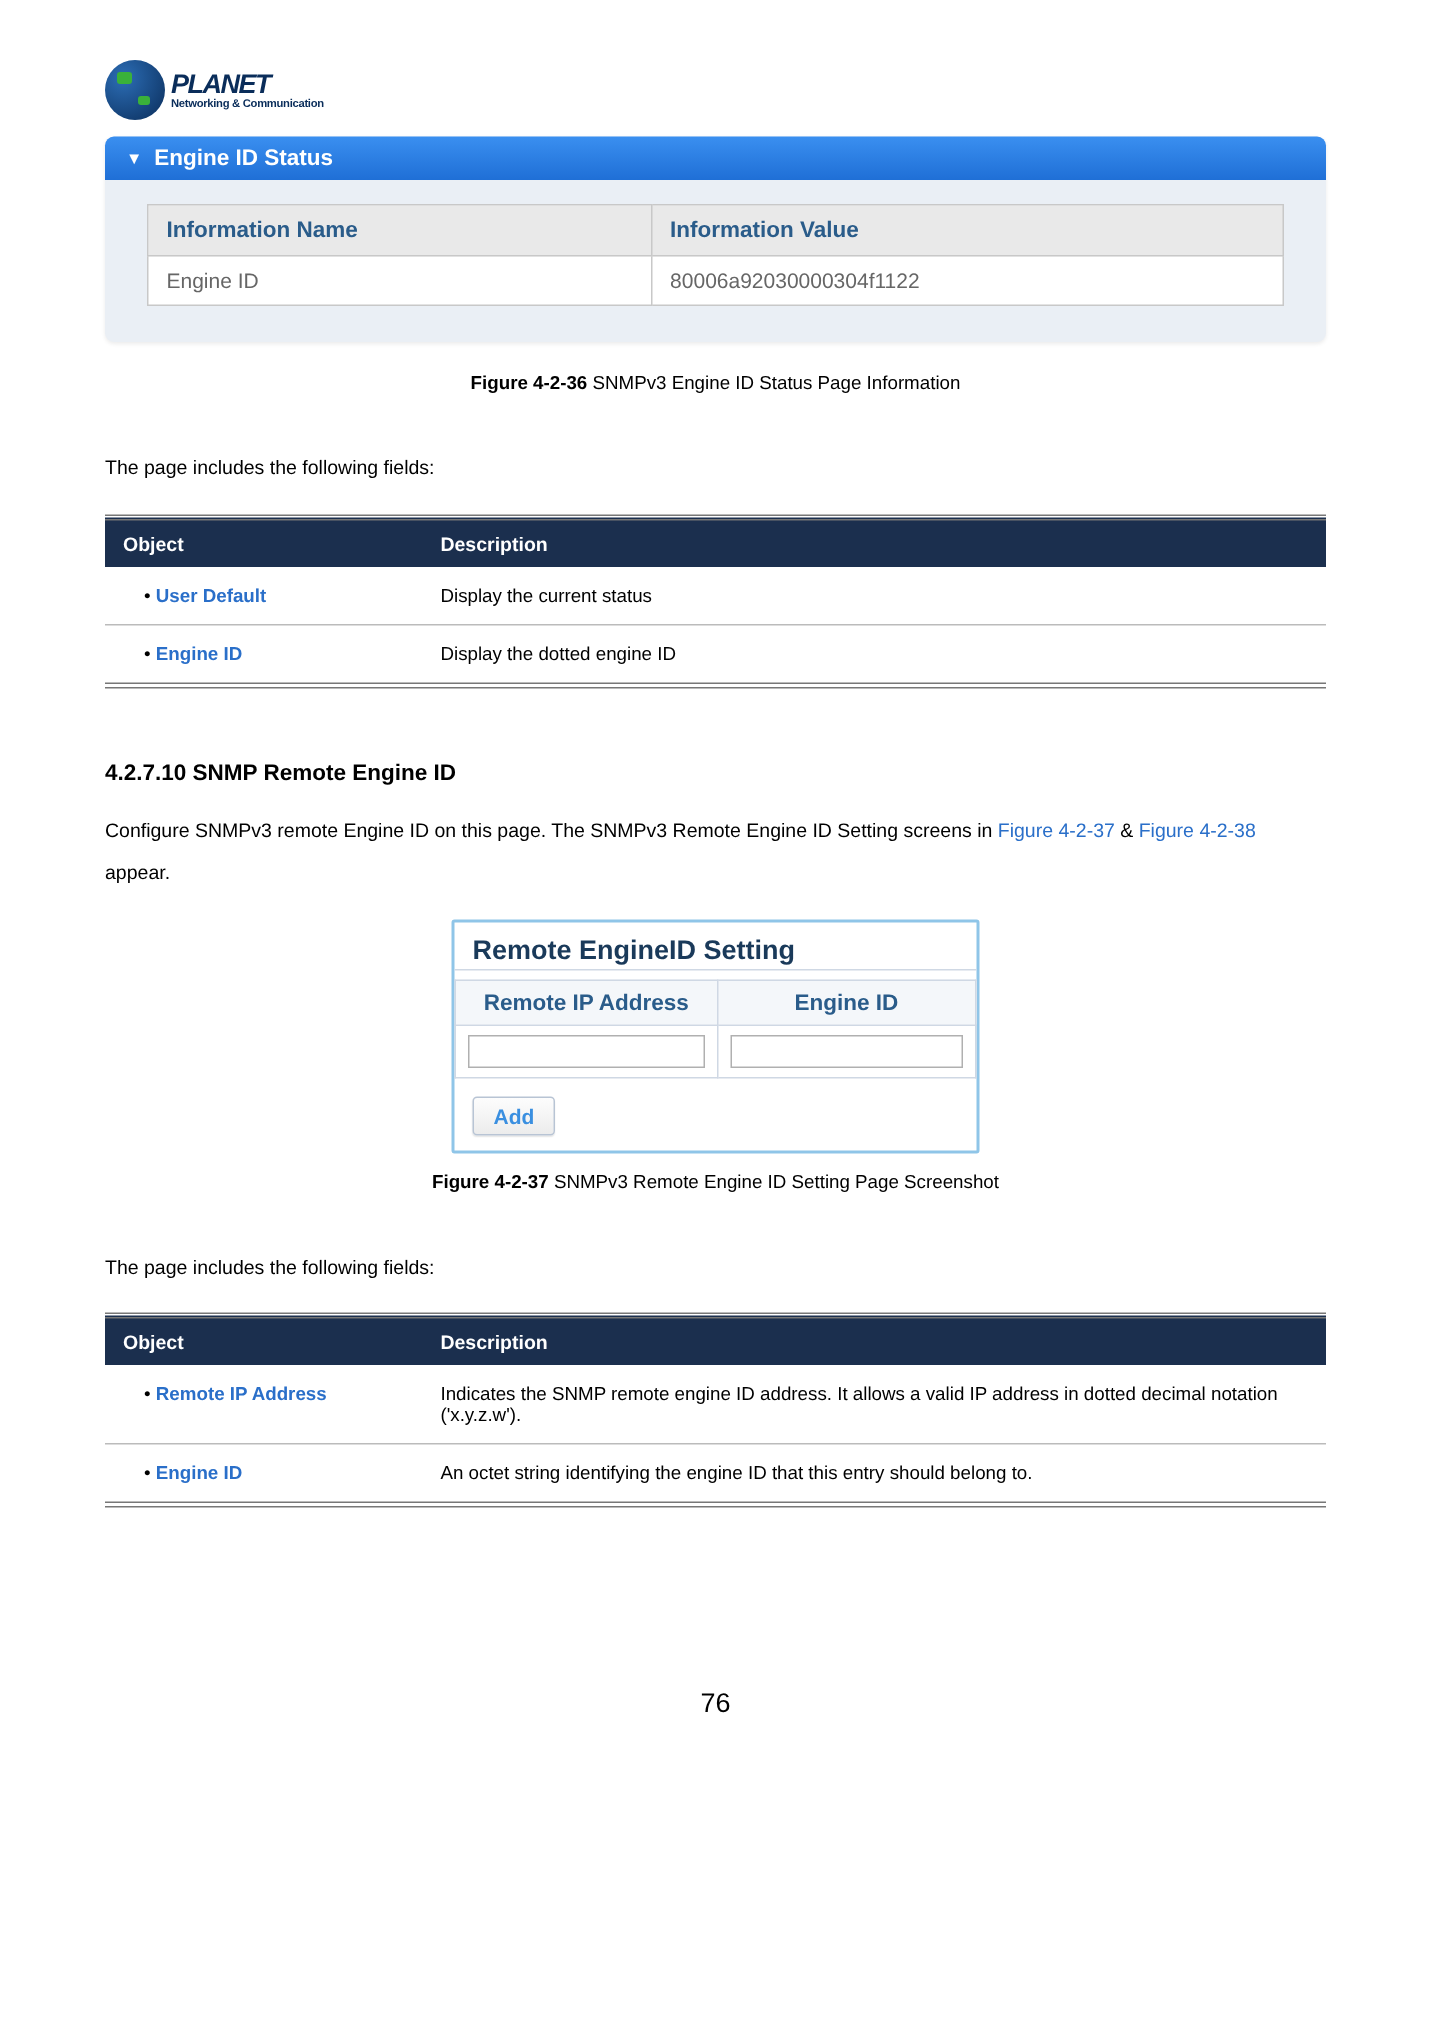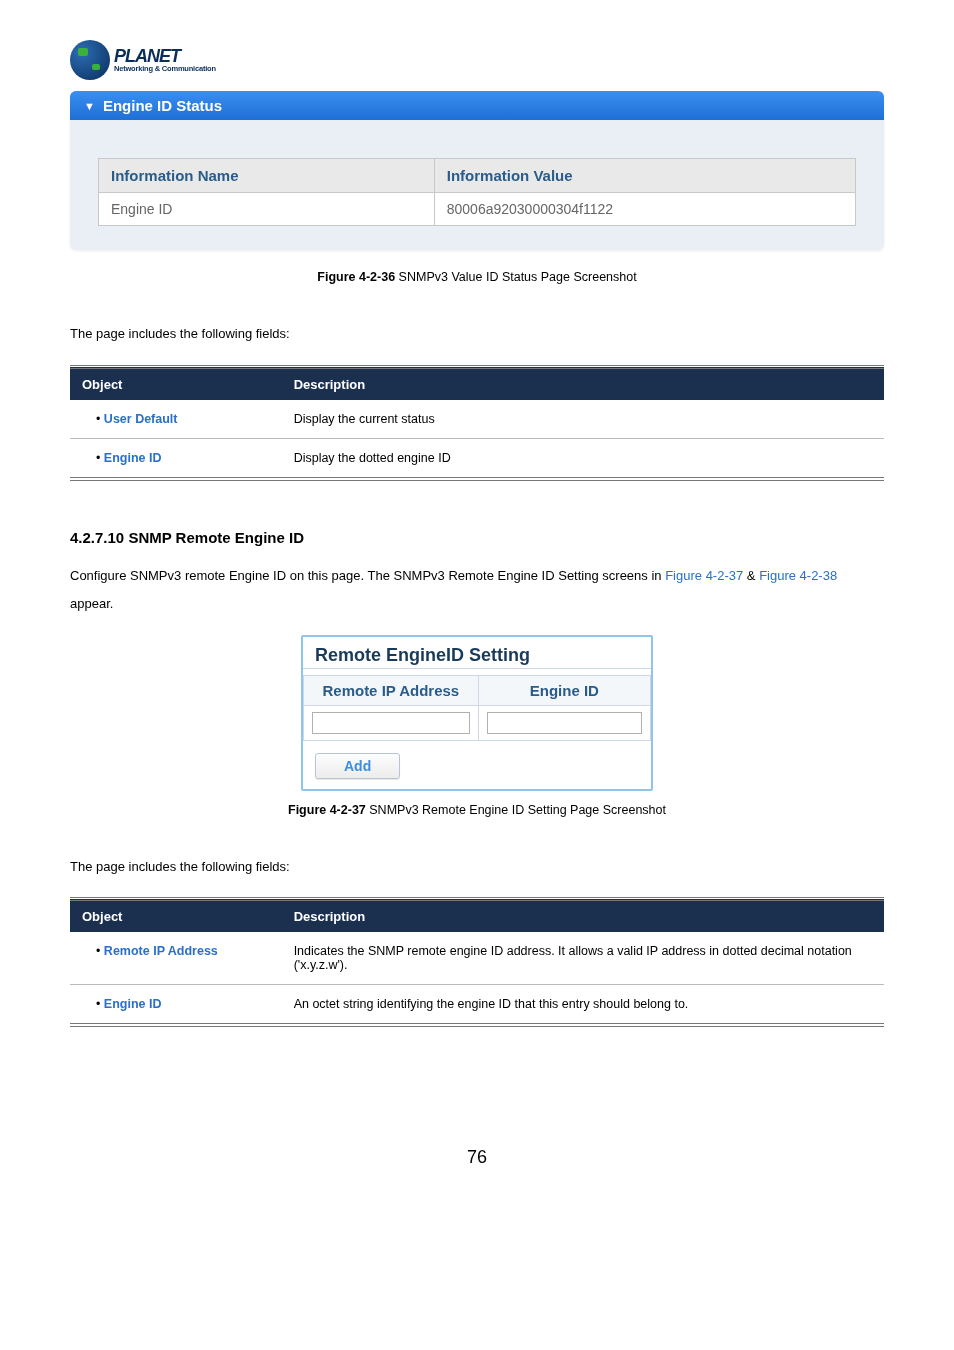--- a/index.html
+++ b/index.html
@@ -78,21 +78,21 @@
     display: flex;
     align-items: center;
     gap: 8px;
     border-top-left-radius: 6px;
     border-top-right-radius: 6px;
   }
   .status-header .chev {
     font-size: 11px;
   }
   .status-inner {
-    padding: 38px 28px 0 28px;
+    padding: 16px 28px 0 28px;
   }
   .status-table {
     width: 100%;
     border-collapse: collapse;
     background: #fff;
   }
   .status-table th {
     text-align: left;
     background: #e9e9e9;
     color: #2a5c8a;
@@ -199,21 +199,21 @@
   .remote-table input[type="text"] {
     width: 100%;
     height: 22px;
     border: 1px solid #b0b0b0;
     padding: 2px 4px;
     font-size: 13px;
   }
   .add-btn {
     display: inline-block;
     margin: 4px 0 0 12px;
-    padding: 4px 28px;
+    padding: 4px 13px;
     font-size: 14px;
     font-weight: bold;
     color: #3a8fe0;
     background: linear-gradient(to bottom, #fdfdfd, #ececec);
     border: 1px solid #b8c4d4;
     border-radius: 3px;
     box-shadow: 0 1px 1px rgba(0,0,0,0.1);
     cursor: pointer;
   }
 
@@ -253,21 +253,21 @@
         <tr>
           <td>Engine ID</td>
           <td>80006a92030000304f1122</td>
         </tr>
       </tbody>
     </table>
   </div>
 </div>
 
 <p class="caption">
-  <b>Figure 4-2-36</b><span> SNMPv3 Value ID Status Page Screenshot</span>
+  <b>Figure 4-2-36</b><span> SNMPv3 Engine ID Status Page Information</span>
 </p>
 
 <p class="para">The page includes the following fields:</p>
 
 <table class="obj-table">
   <thead>
     <tr>
       <th>Object</th>
       <th>Description</th>
     </tr>

